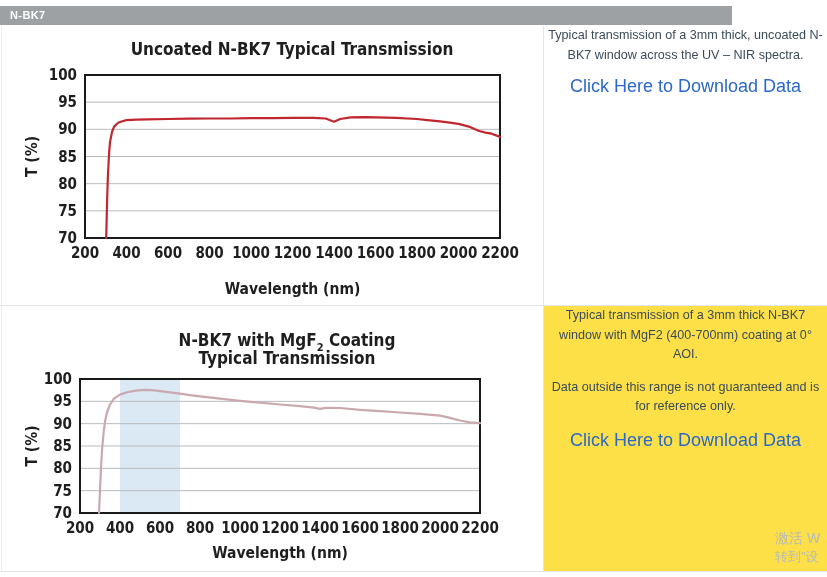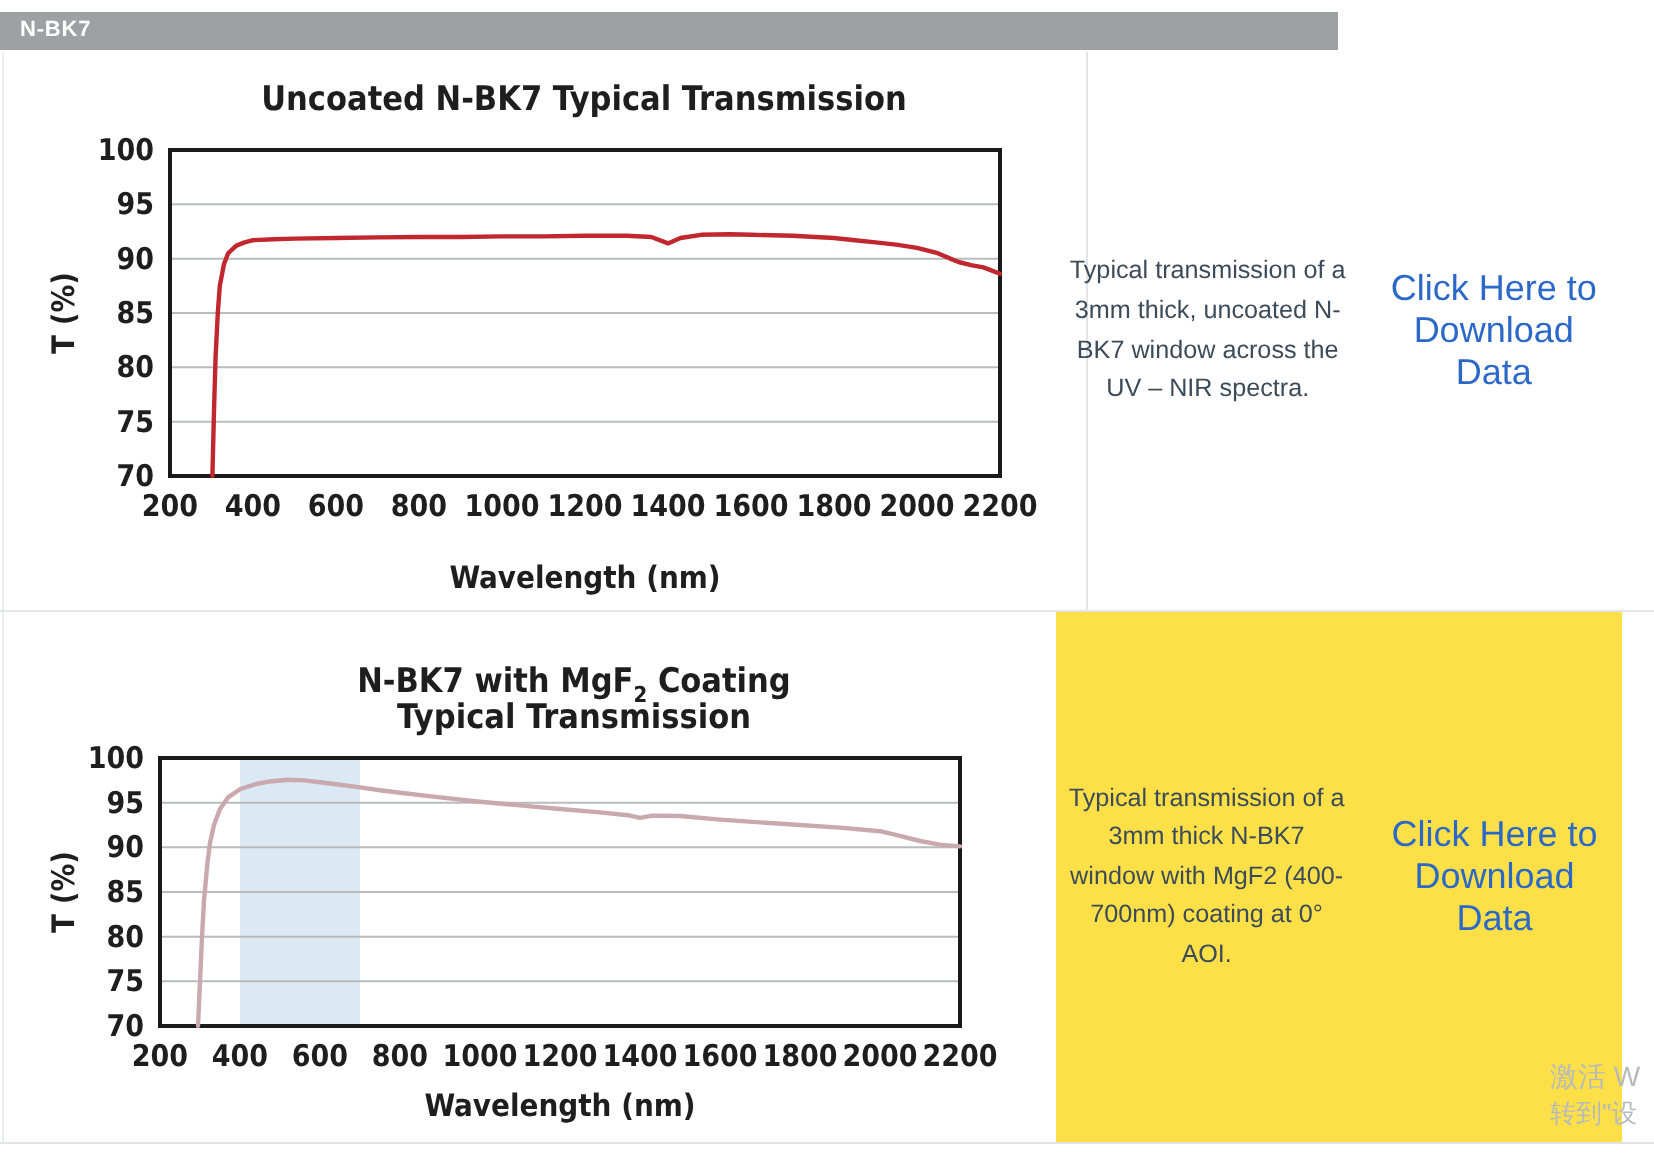--- a/index.html
+++ b/index.html
@@ -1,30 +1,30 @@
 <!DOCTYPE html>
 <html><head>
 <meta charset="utf-8">
 <style>
   html,body{margin:0;padding:0;width:827px;height:577px;background:#fff;overflow:hidden;
     font-family:"Liberation Sans",sans-serif;position:relative}
   .abs{position:absolute}
-  .header-bar{left:0;top:6px;width:669px;height:19px;background:#9da1a4;color:#fff;
+  .header-bar{left:0;top:6px;width:732px;height:19px;background:#9da1a4;color:#fff;
     font-size:11px;font-weight:bold;line-height:19px;padding-left:10px;box-sizing:border-box;
     letter-spacing:.4px}
   
   svg.chart{left:0;overflow:visible}
   svg text{font-family:"DejaVu Sans","Liberation Sans",sans-serif;font-stretch:condensed;
     font-weight:bold;fill:#1e1e1e}
   svg .tick{font-size:15px}
   svg .axis-label{font-size:15.5px}
   svg .chart-title{font-size:17px}
   
-  .right-panel{left:528px;width:283px;display:flex;align-items:center;
-    justify-content:center;box-sizing:border-box;padding:0 4px}
+  .right-panel{left:544px;width:283px;display:flex;flex-direction:column;align-items:center;
+    justify-content:flex-start;box-sizing:border-box;padding:0 4px}
   .panel-top{top:26px;height:279px;gap:11px}
   .panel-bottom{top:306px;height:265px;background:#fde047;gap:13px}
   .panel-text{color:#3c4b59;font-size:12.6px;line-height:1.55;text-align:center;width:276px}
   .dl-link{color:#2b68c8;font-size:18px;text-align:center;text-decoration:none;cursor:pointer;display:block}
   sub.spec-sub{font-size:8.5px}
   
   .divider{background:#e2e4e5}
   .v-div{left:543px;top:26px;width:1px;height:545px}
   .l-div{left:1px;top:26px;width:1px;height:545px;background:#ecedee}
   .h-div1{left:0;top:305px;width:827px;height:1px}
@@ -110,19 +110,20 @@
     <text x="287" y="58" text-anchor="middle" class="chart-title"><tspan>Typical Transmission</tspan></text>
   </svg>
 
 <div class="abs right-panel panel-top">
   <div class="panel-text">Typical transmission of a 3mm thick, uncoated N-BK7 window across the UV – NIR spectra.</div>
   <a class="dl-link">Click Here to Download Data</a>
 </div>
 
 <div class="abs right-panel panel-bottom">
   <div class="panel-text">Typical transmission of a 3mm thick N-BK7 window with MgF2 (400-700nm) coating at 0° AOI.</div>
+  <div class="panel-text">Data outside this range is not guaranteed and is for reference only.</div>
   <a class="dl-link">Click Here to Download Data</a>
 </div>
 
 <div class="abs watermark">
   <div class="w1">激活 W</div>
   <div class="w2">转到"设</div>
 </div>
 
 </body></html>

